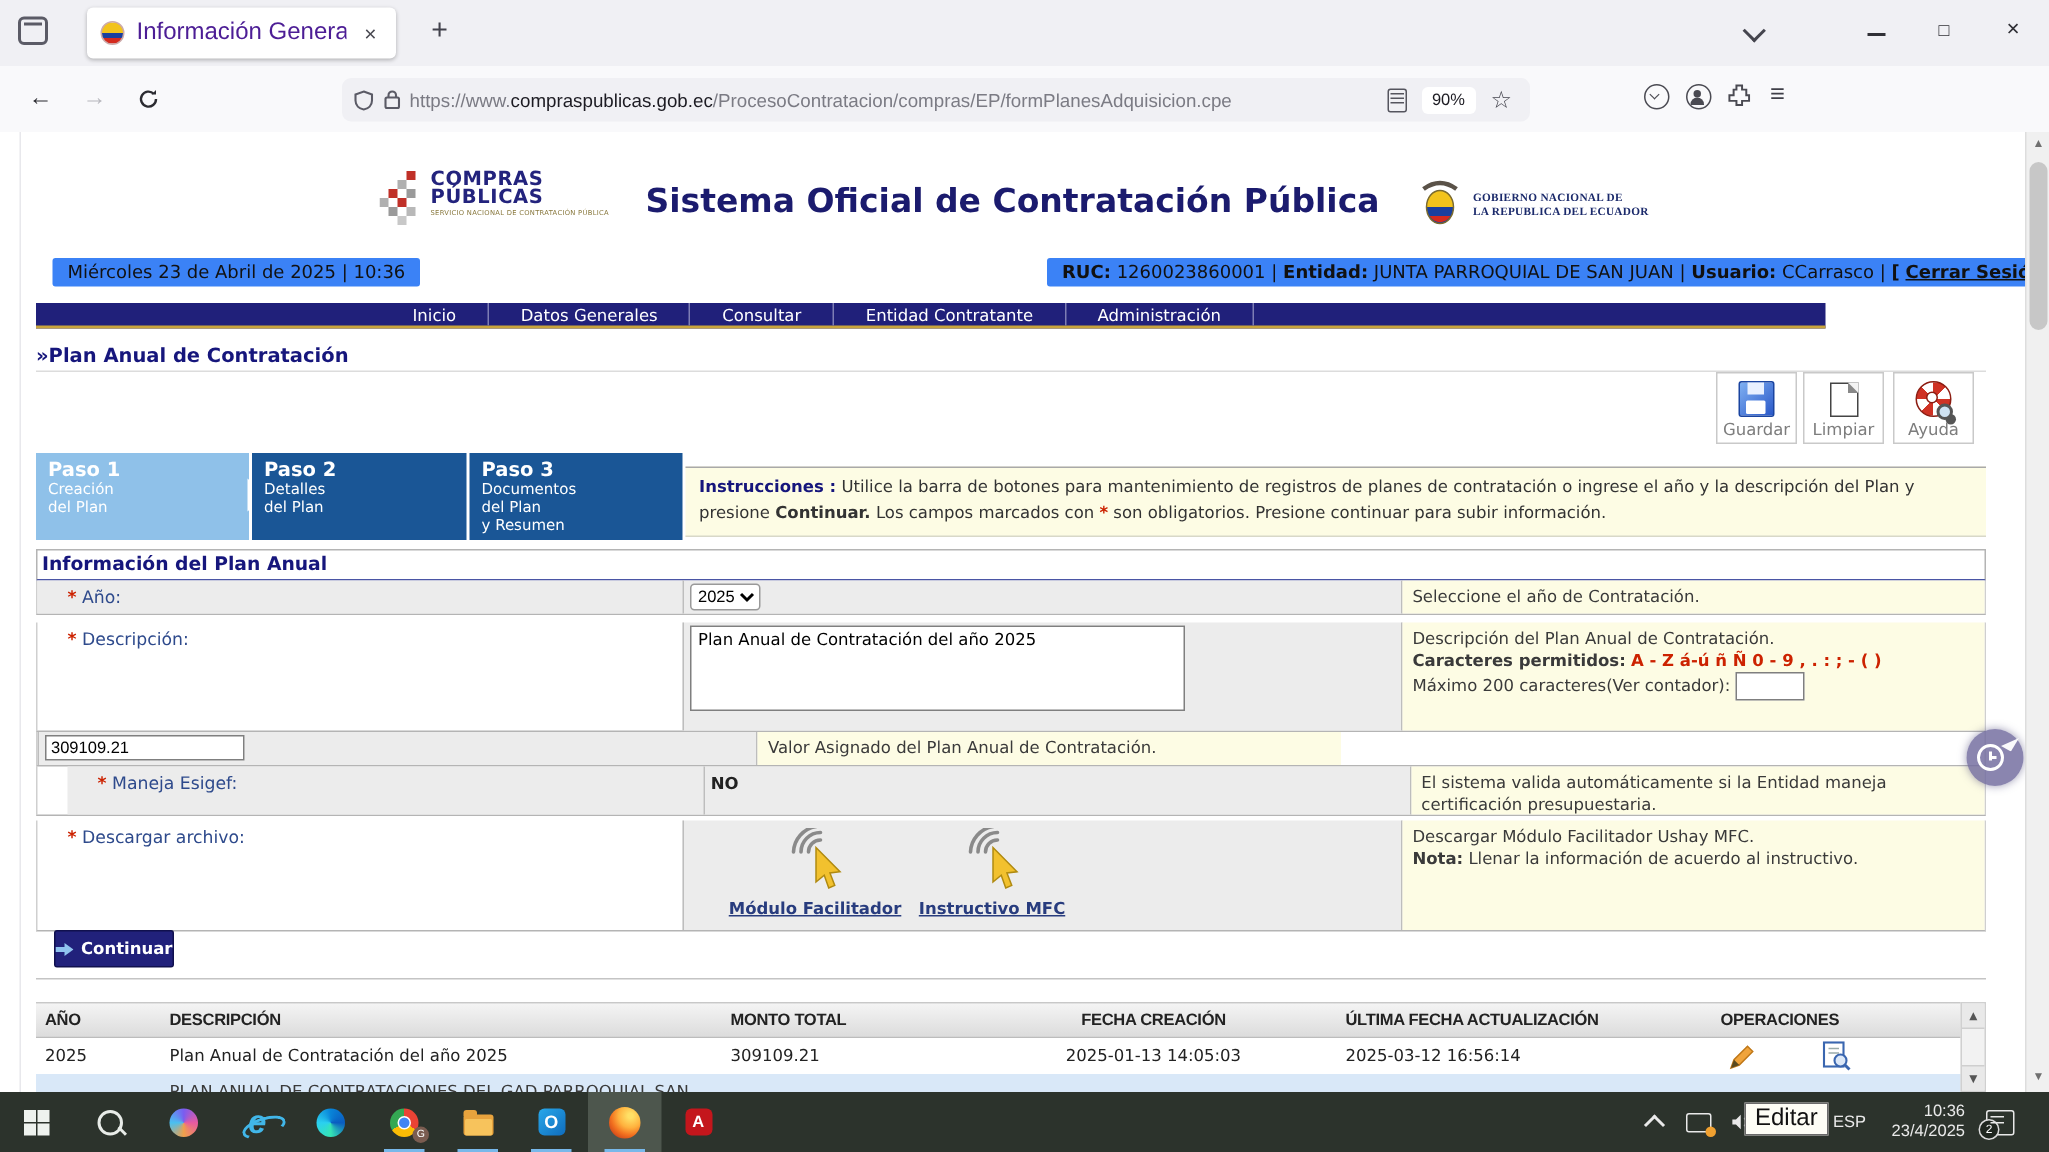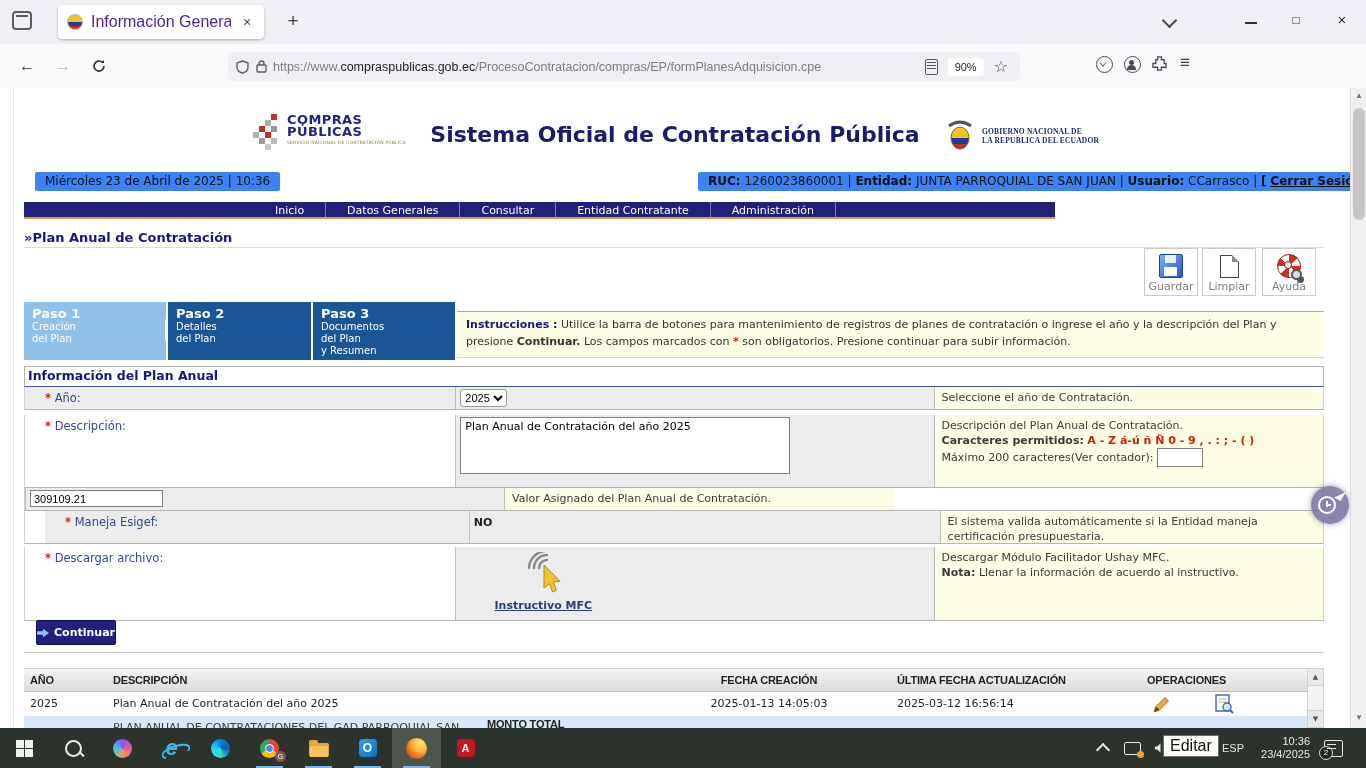--- a/index.html
+++ b/index.html
@@ -47,21 +47,21 @@
            font-size:11px;color:#222;}
   .gutter{position:absolute;left:13px;top:0;bottom:0;width:1px;background:#e8e8ec;}
   .brand-text{line-height:12px;font-size:13px;font-weight:bold;color:#23237d;letter-spacing:.4px;}
   .brand-tag{font-size:4.5px;color:#8a7a40;letter-spacing:.2px;margin-top:2px;}
   #main-title{position:absolute;left:0;top:34px;width:1350px;text-align:center;font-size:22px;font-weight:bold;color:#1b1b6e;}
   .gov-text{font-family:"Liberation Serif",serif;font-size:7.5px;font-weight:bold;color:#1b2a6b;line-height:9px;letter-spacing:.2px;}
   .infobox{position:absolute;background:#3b82f6;border-radius:2px;height:19px;line-height:19px;font-size:12px;color:#111;
            padding:0 10px;white-space:nowrap;}
   .infobox b{font-weight:bold;}
   .logout{font-weight:bold;text-decoration:underline;color:#111;}
-  #navbar{position:absolute;left:24px;top:114px;width:1031px;height:17px;background:#20207a;
+  #navbar{position:absolute;left:24px;top:114px;width:1193px;height:17px;background:#20207a;
           border-bottom:2px solid #c8a43c;display:flex;align-items:stretch;padding-left:230px;box-sizing:border-box;}
   .nav-item{color:#fff;font-size:11px;line-height:17px;padding:0 21px;border-right:1px solid #7d7db4;}
   #page-title{position:absolute;left:24px;top:142px;font-size:13px;font-weight:bold;color:#16167c;}
   .title-rule{position:absolute;left:24px;top:159px;width:1300px;border-top:1px solid #dcdcdc;}
   
   .tbtn{position:absolute;top:160px;width:54px;height:48px;border:1px solid #c9c9c9;background:#fff;
         display:flex;flex-direction:column;align-items:center;justify-content:flex-end;padding-bottom:2px;box-sizing:border-box;}
   .tbtn .lbl{font-size:11px;color:#7d7d7d;margin-top:2px;}
   .floppy{width:22px;height:22px;background:linear-gradient(135deg,#7fb0f2,#2a58c8);border:1px solid #1a44a0;border-radius:2px;position:relative;}
   .floppy::before{content:'';position:absolute;left:5px;top:0;width:11px;height:8px;background:#e8f0ff;}
@@ -112,21 +112,21 @@
                  justify-content:center;gap:5px;}
   .bottom-rule{position:absolute;left:24px;top:564px;width:1300px;border-top:1px solid #c4c4c4;}
   
   #rtable{position:absolute;left:24px;top:580px;width:1300px;font-size:11px;}
   .trow{display:flex;height:24px;line-height:24px;}
   .thead{height:22px;line-height:22px;background:linear-gradient(#f4f4f4,#dcdcdc);border-top:1px solid #c8c8c8;
          border-bottom:1px solid #bcbcbc;font-weight:bold;color:#222;letter-spacing:-.2px;
          font-family:"Liberation Sans",sans-serif;}
   .c0{width:83px;padding-left:6px;box-sizing:border-box;}
   .c1{width:374px;padding-left:6px;box-sizing:border-box;white-space:nowrap;overflow:hidden;}
-  .c2{width:160px;padding-left:6px;box-sizing:border-box;margin-top:44px;}
+  .c2{width:160px;padding-left:6px;box-sizing:border-box;}
   .c3{width:250px;padding-left:6px;box-sizing:border-box;text-align:center;}
   .c4{width:250px;padding-left:6px;box-sizing:border-box;}
   .c5{width:166px;padding-left:6px;box-sizing:border-box;display:flex;align-items:center;}
   .row-alt{background:#d9e8f8;color:#3a3a3a;}
   .mini-scroll{position:absolute;left:1283px;top:0;width:17px;height:60px;background:#f2f2f2;border:1px solid #d0d0d0;box-sizing:border-box;}
   .mini-btn{height:16px;background:#e9e9e9;border-bottom:1px solid #cfcfcf;text-align:center;font-size:7px;color:#555;line-height:16px;}
   .mini-btn.bottom{position:absolute;bottom:0;left:0;right:0;border-top:1px solid #cfcfcf;border-bottom:none;}
   
   #vscroll{position:absolute;left:1350px;top:88px;width:16px;height:640px;background:#f0f0f0;border-left:1px solid #dddddd;
            font-family:"Liberation Sans",sans-serif;}
@@ -388,20 +388,29 @@
         <div class="flabel"><span class="redstar">*</span> <span>Descargar archivo:</span></div>
         <div class="fctrl">
           <div class="dl-links">
             <div class="dl-item">
               <svg width="46" height="44" viewBox="0 0 46 44">
                 <path d="M19 16 A8 8 0 0 1 27 8" fill="none" stroke="#8a8a8a" stroke-width="2.4" stroke-linecap="round"></path>
                 <path d="M14 16 A13 13 0 0 1 27 3" fill="none" stroke="#8a8a8a" stroke-width="2.4" stroke-linecap="round"></path>
                 <path d="M9 16 A18 18 0 0 1 24 -1" fill="none" stroke="#8a8a8a" stroke-width="2.4" stroke-linecap="round"></path>
                 <path d="M24 13 L24 36 L29.5 31.5 L32.5 40 L36.5 38.3 L33.3 30 L40 29.2 Z" fill="#f2c12e" stroke="#b08a10" stroke-width="1"></path>
               </svg>
+              <div><a>Módulo Facilitador</a></div>
+            </div>
+            <div class="dl-item">
+              <svg width="46" height="44" viewBox="0 0 46 44">
+                <path d="M19 16 A8 8 0 0 1 27 8" fill="none" stroke="#8a8a8a" stroke-width="2.4" stroke-linecap="round"></path>
+                <path d="M14 16 A13 13 0 0 1 27 3" fill="none" stroke="#8a8a8a" stroke-width="2.4" stroke-linecap="round"></path>
+                <path d="M9 16 A18 18 0 0 1 24 -1" fill="none" stroke="#8a8a8a" stroke-width="2.4" stroke-linecap="round"></path>
+                <path d="M24 13 L24 36 L29.5 31.5 L32.5 40 L36.5 38.3 L33.3 30 L40 29.2 Z" fill="#f2c12e" stroke="#b08a10" stroke-width="1"></path>
+              </svg>
               <div><a>Instructivo MFC</a></div>
             </div>
           </div>
         </div>
         <div class="fhelp">
           <div>Descargar Módulo Facilitador Ushay MFC.</div>
           <div><b>Nota:</b><span> Llenar la información de acuerdo al instructivo.</span></div>
         </div>
       </div>
     </div>

